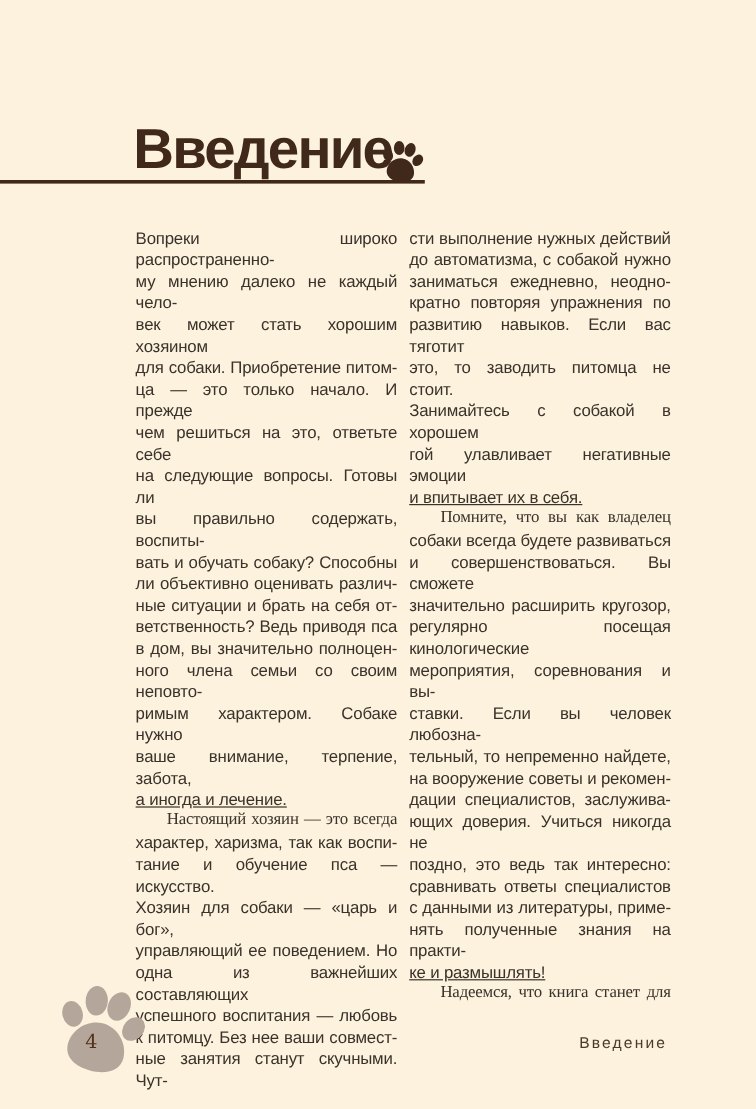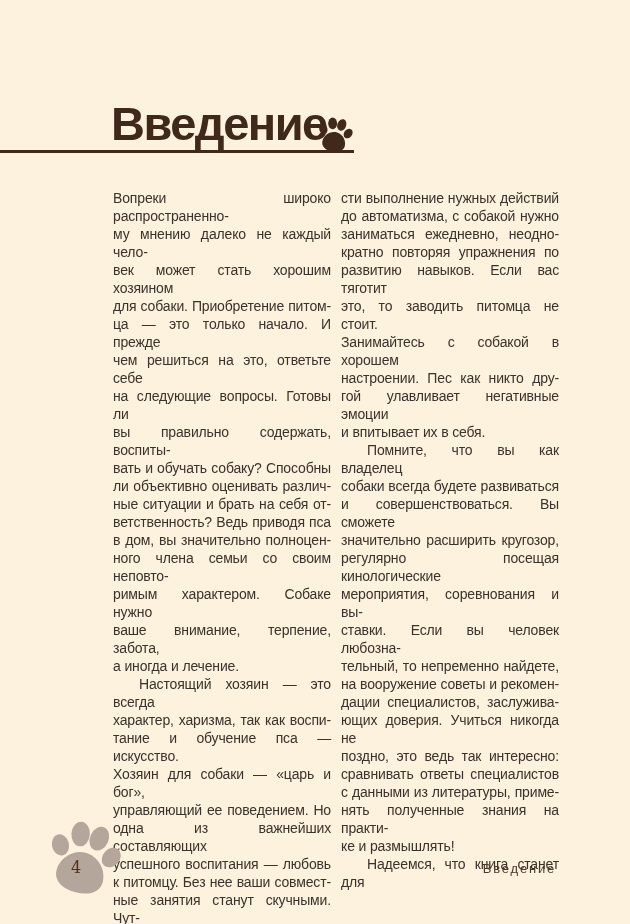--- a/index.html
+++ b/index.html
@@ -26,22 +26,22 @@
   .title-paw svg { width:100%; height:100%; fill:#40291a; }
   .column {
     position:absolute; top:189px; width:218px;
     font-size:14px; line-height:18px; letter-spacing:-0.15px;
     color:#3a322b;
   }
   .col-1 { left:113px; }
   .col-2 { left:341px; }
   .para { margin:0; }
   .para .tline { text-align:justify; text-align-last:justify; }
-  .para .tline.last { text-align-last:left; }
-  .para.indent .tline:first-child { text-indent:26px; }
+  .para .tline.last { text-align-last:left;text-decoration:underline; }
+  .para.indent .tline:first-child { text-indent:26px;font-family:Liberation Serif, serif; }
   .watermark-paw {
     position:absolute; left:45px; top:817px;
     width:78px; height:77px; transform:rotate(14deg);
   }
   .watermark-paw svg { width:100%; height:100%; fill:#b4a69b; }
   .page-number {
     position:absolute; left:71px; top:858px;
     font-family:"DejaVu Serif", serif;
     font-size:16px; color:#53301a;
   }
@@ -104,21 +104,20 @@
     </div>
   <div class="column col-2">
       <div class="para">
         <div class="tline">сти выполнение нужных действий</div>
         <div class="tline">до автоматизма, с собакой нужно</div>
         <div class="tline">заниматься ежедневно, неодно-</div>
         <div class="tline">кратно повторяя упражнения по</div>
         <div class="tline">развитию навыков. Если вас тяготит</div>
         <div class="tline">это, то заводить питомца не стоит.</div>
         <div class="tline">Занимайтесь с собакой в хорошем</div>
-        <div class="tline">настроении. Пес как никто дру-</div>
         <div class="tline">гой улавливает негативные эмоции</div>
         <div class="tline last">и впитывает их в себя.</div>
       </div>
       <div class="para indent">
         <div class="tline">Помните, что вы как владелец</div>
         <div class="tline">собаки всегда будете развиваться</div>
         <div class="tline">и совершенствоваться. Вы сможете</div>
         <div class="tline">значительно расширить кругозор,</div>
         <div class="tline">регулярно посещая кинологические</div>
         <div class="tline">мероприятия, соревнования и вы-</div>

